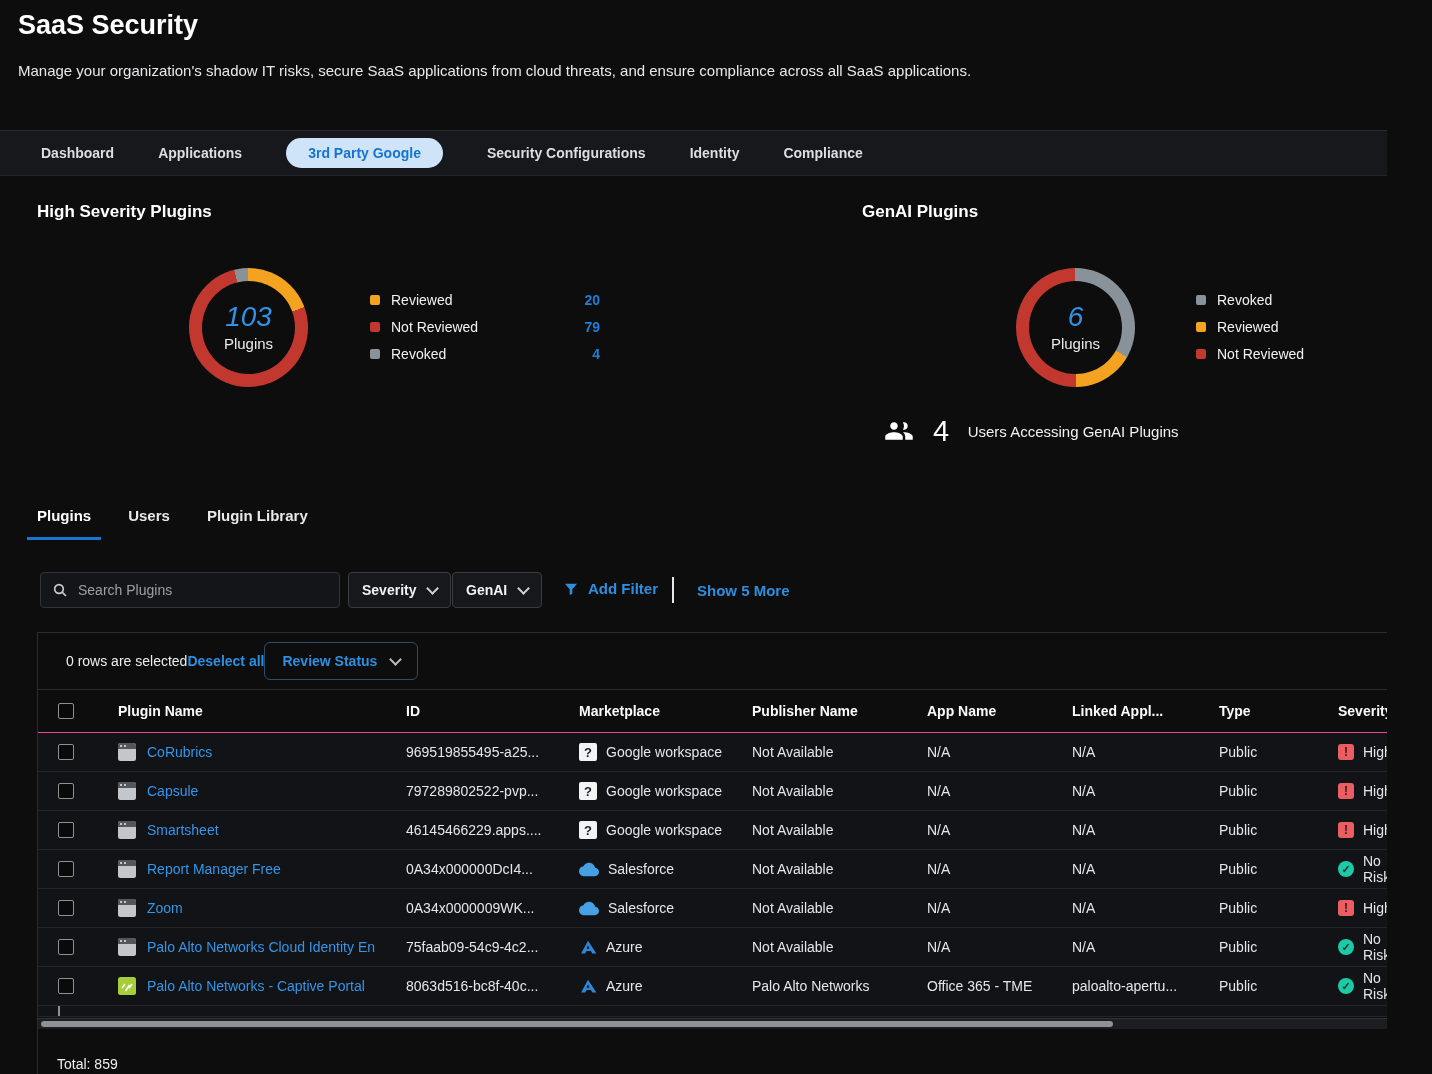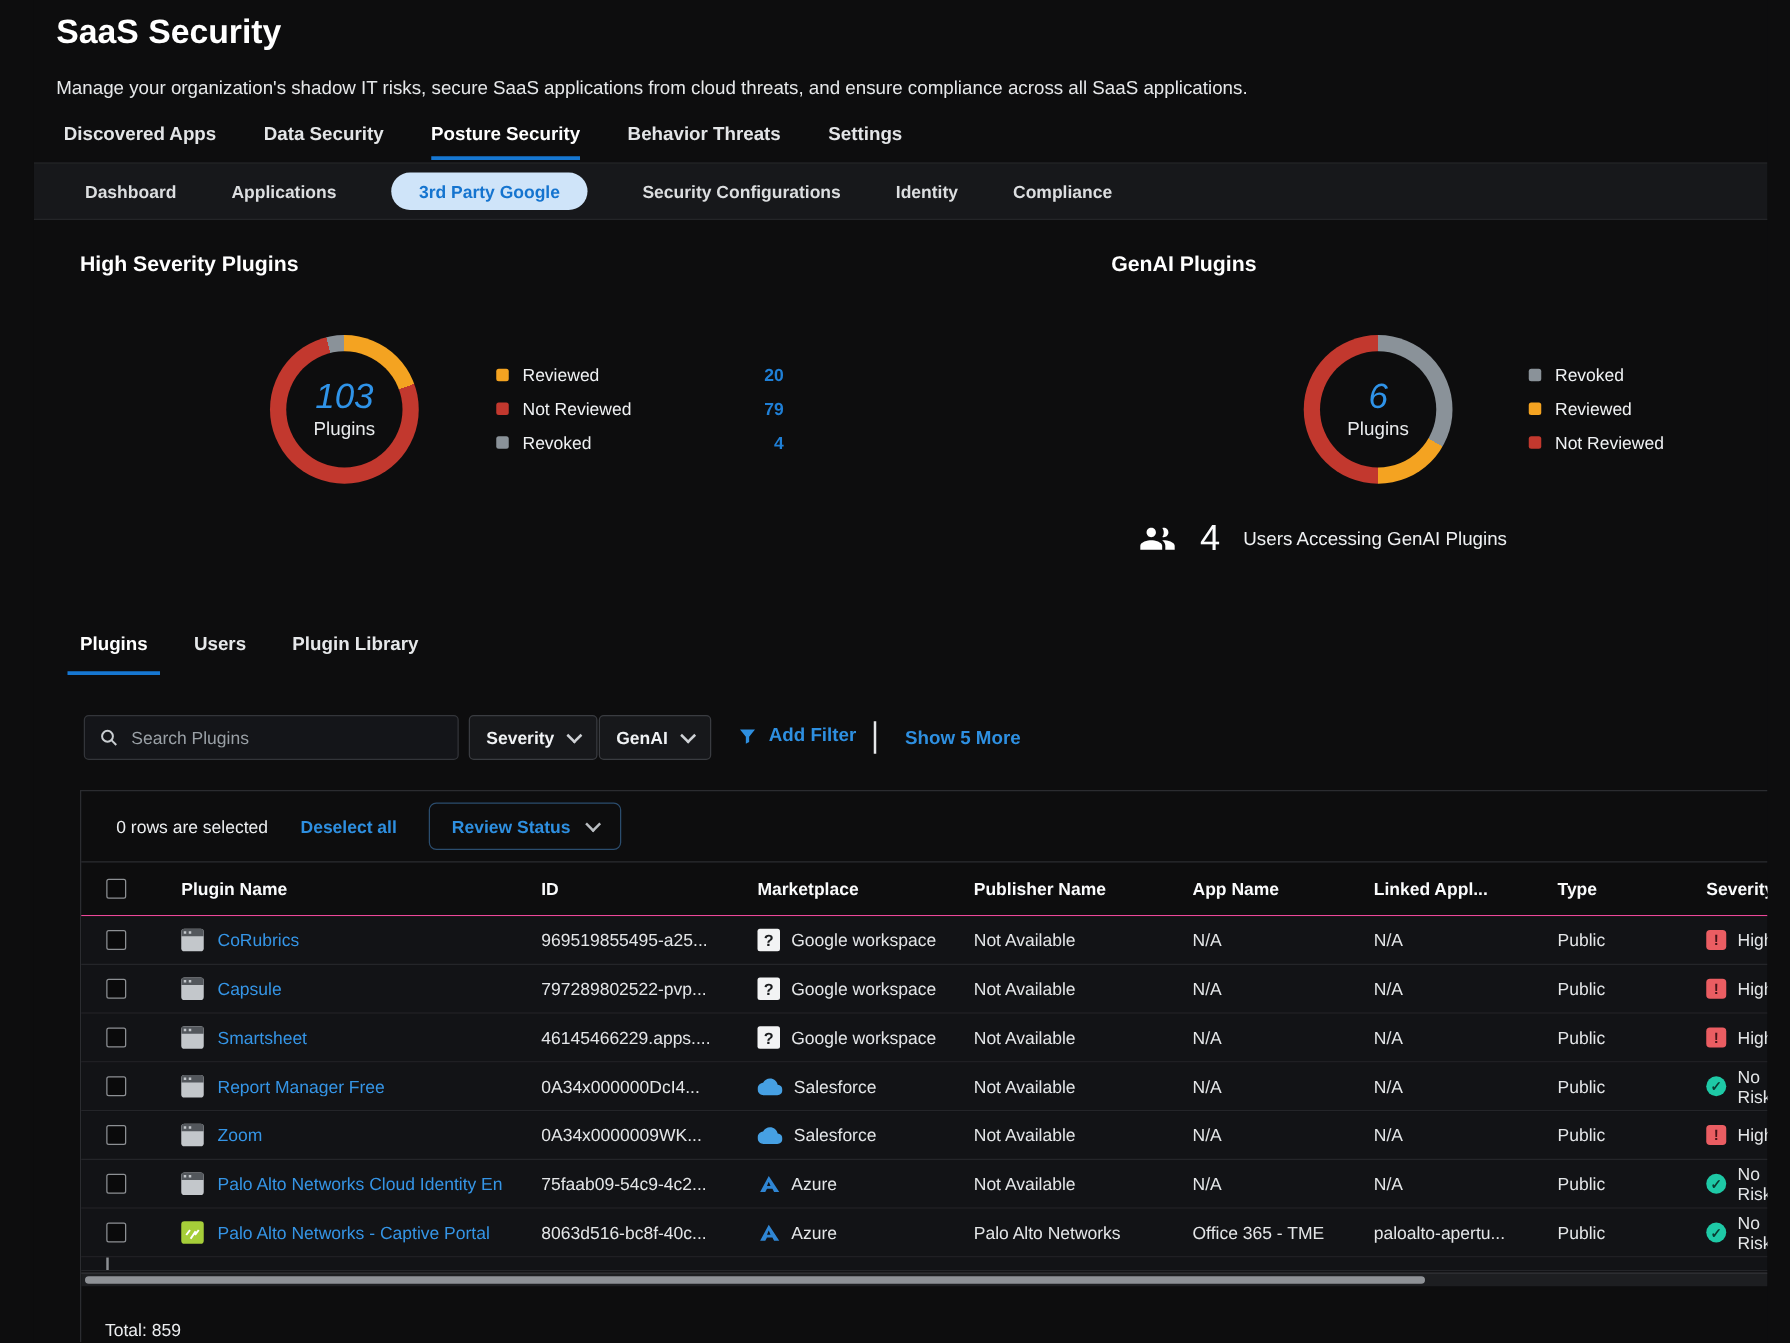--- a/index.html
+++ b/index.html
@@ -1,17 +1,17 @@
 <!DOCTYPE html>
 <html><head>
 <meta charset="utf-8">
 <style>
   html,body{margin:0;padding:0;background:#0d0d0e;}
   .app{position:relative;width:1387px;height:1074px;background:#0d0d0e;overflow:hidden;
-       font-family:"Liberation Sans",sans-serif;color:#e9ebed;margin-left:27px;}
+       font-family:"Liberation Sans",sans-serif;color:#e9ebed;}
 
   
   .title{position:absolute;left:18px;top:10px;font-size:27px;font-weight:700;color:#ffffff;}
   .subtitle{position:absolute;left:18px;top:62px;font-size:15px;color:#e6e8ea;}
   .main-tabs{position:absolute;left:24px;top:99px;display:flex;gap:38px;}
   .main-tab{font-size:15px;font-weight:700;color:#e3e5e7;padding-bottom:9px;border-bottom:3px solid transparent;cursor:pointer;}
   .main-tab.active{color:#ffffff;border-bottom-color:#1677d2;}
   .header-divider{position:absolute;left:0;top:130px;width:100%;height:1px;background:#2a2b2e;}
   .subnav{position:absolute;left:0;top:131px;width:100%;height:45px;background:#17181b;border-bottom:1px solid #242528;
           display:flex;align-items:center;padding-left:41px;gap:44px;box-sizing:border-box;}
@@ -46,21 +46,21 @@
   .search-input::placeholder{color:#9aa0a6;}
   .dd{position:absolute;top:572px;height:36px;background:#17181b;border:1px solid #3a3c41;border-radius:4px;
       display:flex;align-items:center;padding:0 13px;gap:12px;font-size:14px;font-weight:600;color:#f0f2f4;box-sizing:border-box;cursor:pointer;}
   .chev{width:7px;height:7px;border-right:2px solid #cfd2d6;border-bottom:2px solid #cfd2d6;transform:rotate(45deg);margin-top:-4px;flex:none;}
   .add-filter{position:absolute;left:563px;top:580px;display:flex;align-items:center;gap:9px;color:#2e8fe0;font-size:15px;font-weight:600;cursor:pointer;}
   .vdiv{position:absolute;left:672px;top:577px;width:2px;height:26px;background:#e6e8ea;}
   .show-more{position:absolute;left:697px;top:582px;color:#2e8fe0;font-size:15px;font-weight:600;cursor:pointer;}
 
   
   .panel{position:absolute;left:37px;top:632px;right:0;bottom:0;border-left:1px solid #2b2c30;border-top:1px solid #2b2c30;}
-  .controls{height:56px;display:flex;align-items:center;padding-left:28px;gap:26px;}
+  .controls{height:56px;display:flex;align-items:center;padding-left:28px;}
   .sel-text{font-size:14px;color:#eceef0;}
   .deselect{color:#2e8fe0;font-size:14px;font-weight:600;cursor:pointer;}
   .review-btn{height:36px;border:1px solid #2b4d6e;border-radius:6px;display:flex;align-items:center;gap:14px;
               padding:0 17px;color:#2e8fe0;font-size:14px;font-weight:600;cursor:pointer;background:transparent;}
   .review-btn .chev{border-color:#b9bdc1;}
   .grid{display:grid;grid-template-columns:80px 288px 173px 173px 175px 145px 147px 119px 1fr;align-items:center;}
   .thead{height:42px;border-top:1px solid #2b2c30;border-bottom:1px solid #ec4899;font-size:14px;font-weight:700;color:#fafbfc;}
   .trow{height:38px;border-bottom:1px solid #242529;background:#121316;font-size:14px;color:#e4e6e8;}
   .cb{width:16px;height:16px;border:1.5px solid #8d9094;background:#0a0a0b;border-radius:2px;margin-left:20px;box-sizing:border-box;cursor:pointer;}
   .name-cell,.mk-cell,.sev-cell{display:flex;align-items:center;}
@@ -81,27 +81,20 @@
   .hscroll{margin-top:1px;height:10px;background:#1d1e21;border-top:1px solid #323337;position:relative;}
   .hthumb{position:absolute;left:3px;top:2px;width:1072px;height:6px;border-radius:3px;background:#8e9196;cursor:grab;}
   .total{margin-top:27px;padding-left:19px;font-size:14px;color:#eceef0;}
 </style>
 </head>
 <body>
 
 <div class="app">
   <div class="title">SaaS Security</div>
   <div class="subtitle">Manage your organization's shadow IT risks, secure SaaS applications from cloud threats, and ensure compliance across all SaaS applications.</div>
-  <div class="main-tabs" id="main-tabs">
-      <div class="main-tab">Discovered Apps</div>
-      <div class="main-tab">Data Security</div>
-      <div class="main-tab active">Posture Security</div>
-      <div class="main-tab">Behavior Threats</div>
-      <div class="main-tab">Settings</div>
-    </div>
   <div class="header-divider"></div>
   <div class="subnav" id="subnav">
       <div class="subnav-item">Dashboard</div>
       <div class="subnav-item">Applications</div>
       <div class="subnav-item pill">3rd Party Google</div>
       <div class="subnav-item">Security Configurations</div>
       <div class="subnav-item">Identity</div>
       <div class="subnav-item">Compliance</div>
     </div>
 

